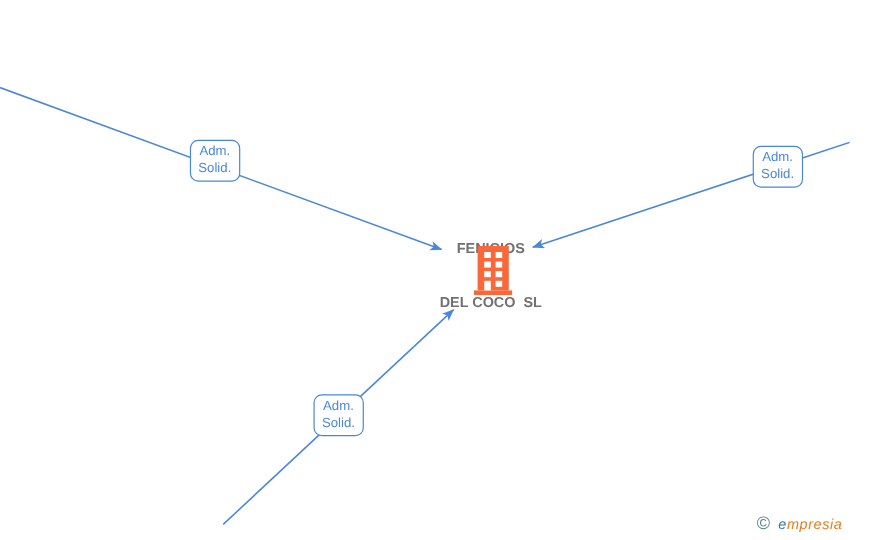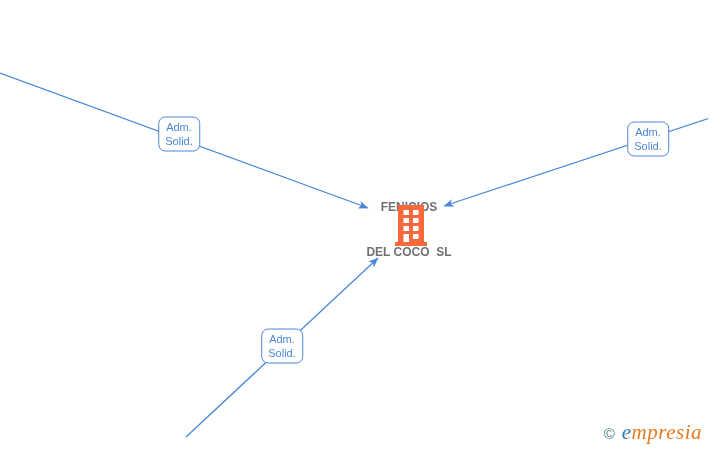--- a/index.html
+++ b/index.html
@@ -66,23 +66,23 @@
     gap: 7px;
     text-decoration: none;
     cursor: pointer;
   }
   .wm-copy {
     color: var(--wm-copy, #4d8381);
     font-size: 15px;
     font-family: "Liberation Sans", sans-serif;
   }
   .wm-brand {
-    font-family: Liberation Serif, serif;
+    font-family: Liberation Sans, sans-serif;
     font-style: italic;
-    font-size: 21px;
+    font-size: 12px;
     letter-spacing: 0.5px;
   }
   .wm-e    { color: var(--wm-e, #2878b8); }
   .wm-rest { color: var(--wm-rest, #e87a1e); }
 </style>
 </head>
 <body>
 
 <div class="stage">
 

